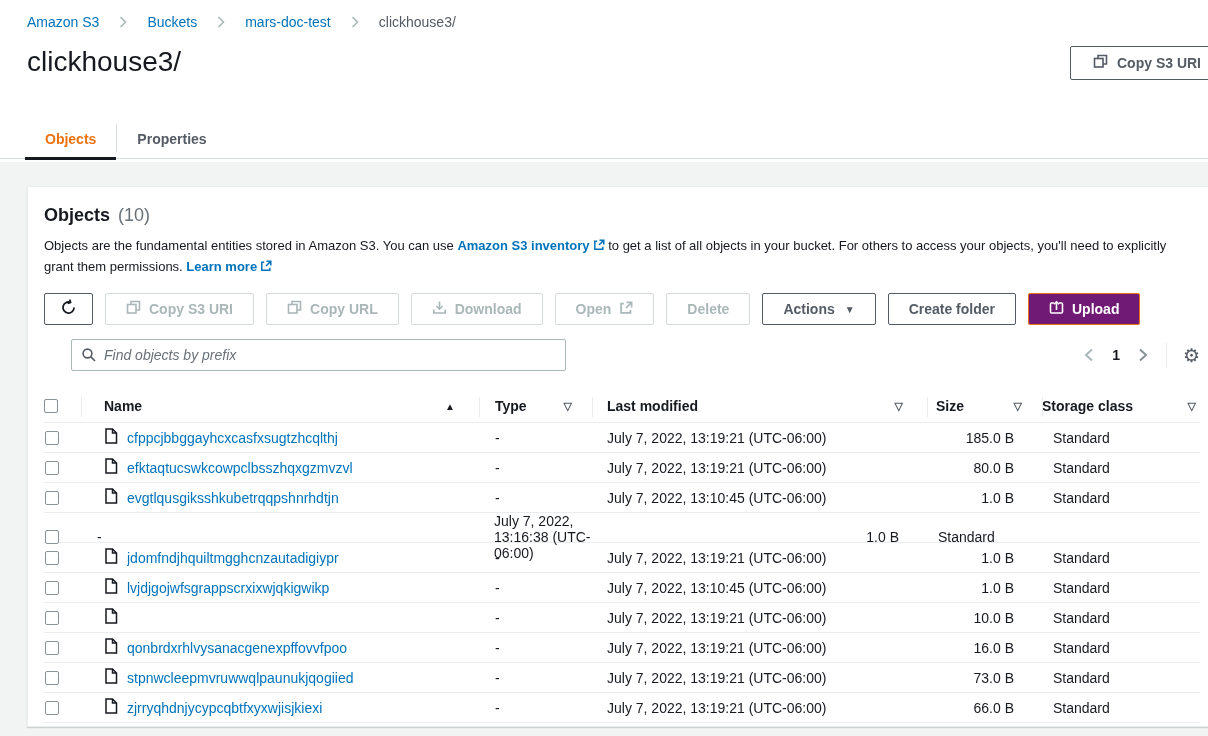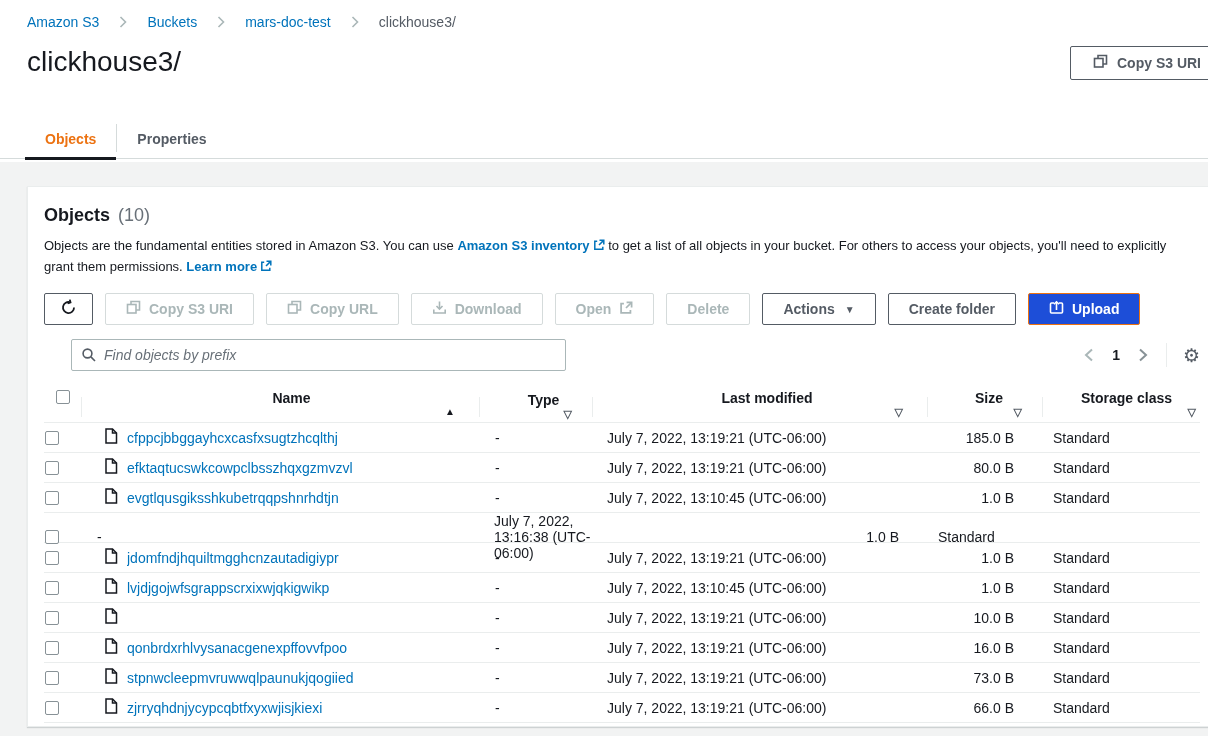--- a/index.html
+++ b/index.html
@@ -43,50 +43,50 @@
   .desc-link { color:#0073bb; font-weight:bold; text-decoration:none; cursor:pointer; white-space:nowrap; }
   .ext-icon { display:inline-block; vertical-align:-1px; margin-left:3px; }
 
   
   .toolbar { margin-top:15px; display:flex; gap:12px; align-items:center; }
   .btn { height:32px; display:flex; align-items:center; gap:8px; background:#fff; border-radius:2px;
     padding:0 20px; font-size:14px; font-weight:bold; white-space:nowrap; }
   .btn-icononly { padding:0 15px; }
   .btn-normal { border:1px solid #545b64; color:#545b64; cursor:pointer; }
   .btn-disabled { border:1px solid #d5dbdb; color:#aab7b8; cursor:default; }
-  .btn-primary { border:1px solid #ec7211; background:#1d4ed8; color:#ffffff; cursor:pointer; }
+  .btn-primary { border:1px solid #ec7211; background:#701a75; color:#ffffff; cursor:pointer; }
   .caret { font-size:10px; margin-left:2px; }
 
   
   .search-row { margin-top:14px; display:flex; align-items:center;padding-left:27px; }
   .search-box { position:relative; width:495px; }
   .search-box input { width:100%; height:32px; border:1px solid #aab7b8; border-radius:2px;
     padding:0 10px 0 32px; font-size:14px; font-style:italic; color:#16191f; outline:none;
     font-family:"Liberation Sans", sans-serif; }
   .search-box input::placeholder { color:#687078; font-style:italic; }
   .search-glyph { position:absolute; left:10px; top:8px; }
   .pagination { margin-left:auto; display:flex; align-items:center; gap:14px; }
   .page-chevron { display:flex; align-items:center; cursor:default; padding:2px; }
   .page-num { font-size:14px; font-weight:bold; color:#16191f; padding:0 2px; }
   .pag-divider { width:1px; height:24px; background:#eaeded; margin:0 2px; }
   .gear-btn { font-size:19px; color:#545b64; cursor:pointer; line-height:1; }
 
   
   .table { margin-top:19px; }
   .trow, .thead-row { display:grid; grid-template-columns:37px 398px 113px 335px 115px 1fr; align-items:center; }
   .thead-row { height:33px; border-bottom:1px solid #eaeded; font-weight:bold; font-size:14px; color:#16191f; }
-  .th { position:relative; display:flex; align-items:center; height:100%;flex-direction:column; }
+  .th { position:relative; display:flex; align-items:center; height:100%; }
   .th .divider { position:absolute; left:0; top:7px; height:20px; width:1px; background:#eaeded; }
   .sort-asc { font-size:10px; color:#16191f; margin-left:auto; margin-right:24px; }
   .sort-none { font-size:11px; color:#545b64; margin-left:auto; }
   .th-name { padding-left:23px; }
   .th-type { padding-left:16px;justify-content:center; } .th-type .sort-none { margin-right:20px; }
   .th-modified { padding-left:15px; } .th-modified .sort-none { margin-right:24px; }
   .th-size { padding-left:9px; } .th-size .sort-none { margin-right:20px; }
-  .th-storage { padding-left:11px; } .th-storage .sort-none { margin-right:4px; }
+  .th-storage { } .th-storage .sort-none { margin-right:4px; }
 
   .trow { height:30px; border-bottom:1px solid #eaeded; font-size:14px; }
   .trow:last-child { border-bottom:1px solid #eaeded; }
   .cell { display:flex; align-items:center; height:100%; }
   .c-check { padding-left:1px; }
   .checkbox { width:14px; height:14px; border:1px solid #879196; border-radius:2px; background:#fff; display:inline-block; cursor:pointer; }
   .c-name { padding-left:23px; gap:9px; }
   .obj-link { color:#0073bb; text-decoration:none; cursor:pointer; white-space:nowrap; overflow:hidden; }
   .c-type { padding-left:16px; }
   .c-modified { padding-left:15px; }

